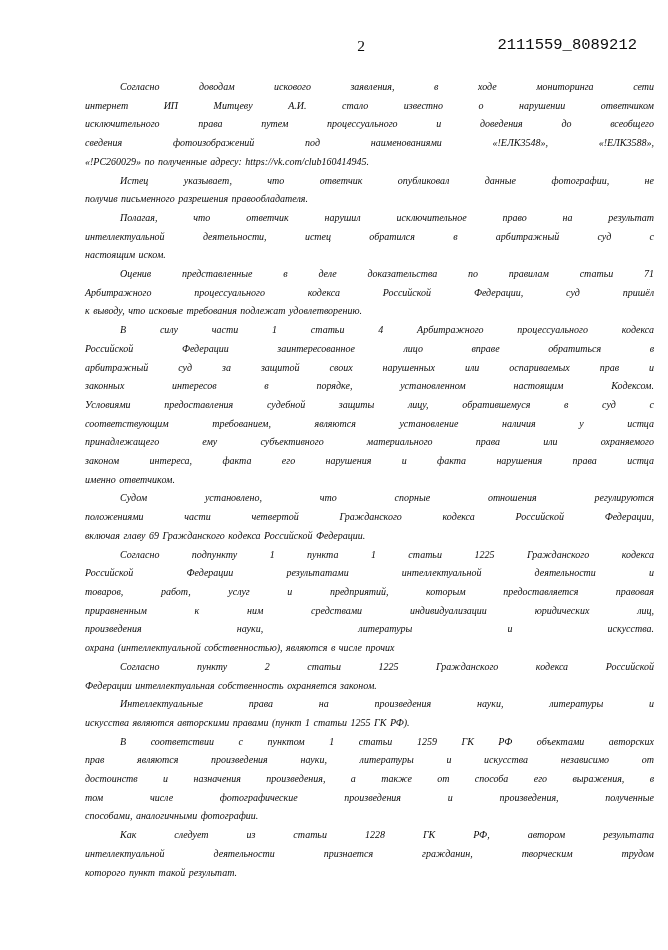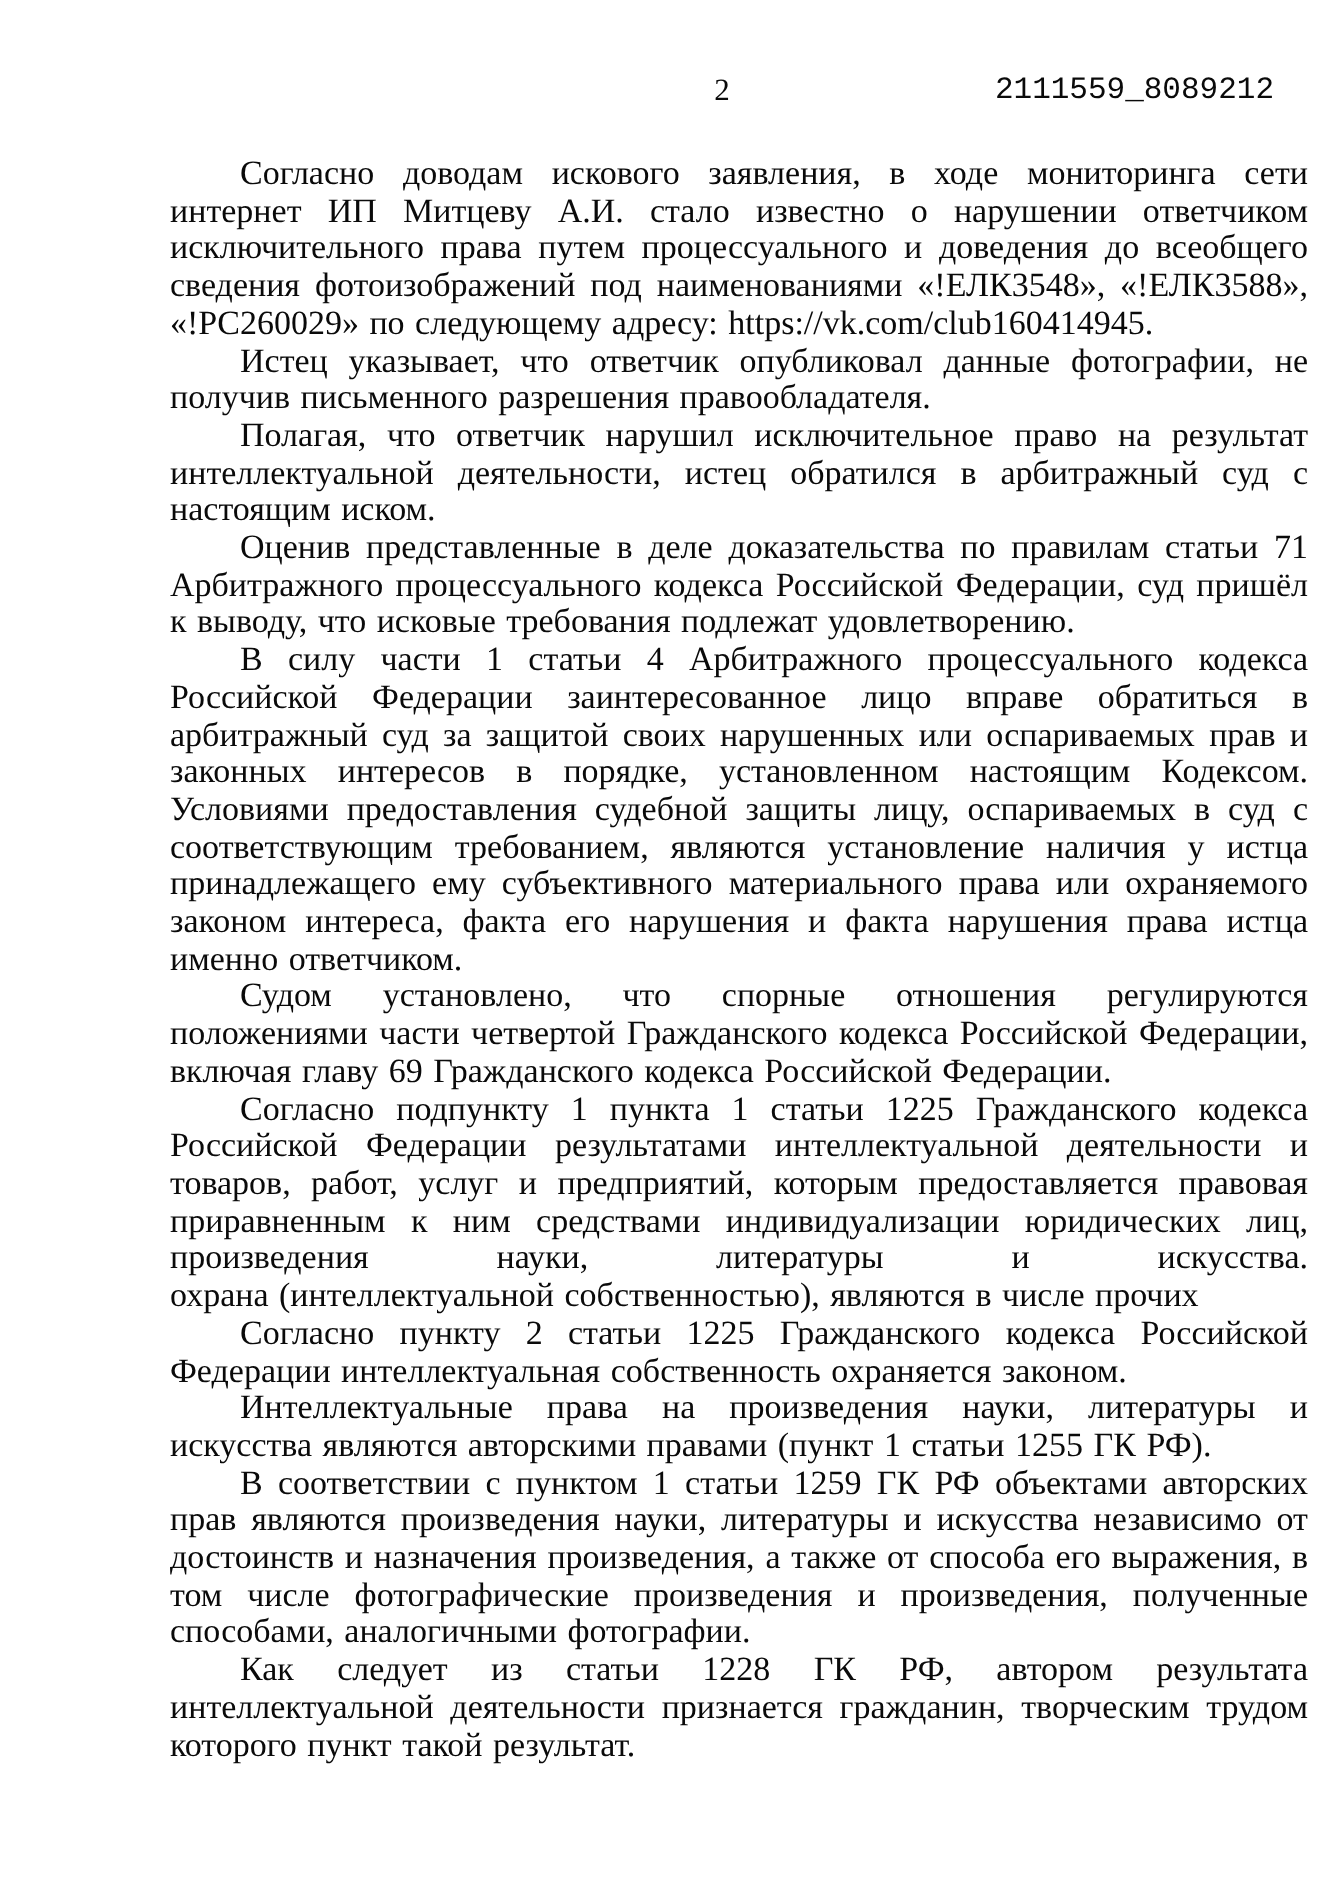--- a/index.html
+++ b/index.html
@@ -37,23 +37,24 @@
     right: 0;
     top: 0;
     white-space: nowrap;
     font-family: Liberation Mono, monospace;
   }
   .body-text {
     position: absolute;
     top: 78px;
     left: 85px;
     width: 569px;
-    font-size: 17px;
+    font-size: 10px;
     line-height: 18.7px;
     word-spacing: 1px;
+    font-style: italic;
   }
   .par {
     margin: 0;
     padding: 0;
   }
   .par .ln {
     display: block;
     text-align: justify;
     text-align-last: justify;
     white-space: normal;
@@ -74,42 +75,42 @@
     <div class="page-number">2</div>
     <div class="doc-id">2111559_8089212</div>
   </div>
 
   <div class="body-text">
     <p class="par">
       <span class="ln">Согласно доводам искового заявления, в ходе мониторинга сети</span>
       <span class="ln">интернет ИП Митцеву А.И. стало известно о нарушении ответчиком</span>
       <span class="ln">исключительного права путем процессуального и доведения до всеобщего</span>
       <span class="ln">сведения фотоизображений под наименованиями «!ЕЛК3548», «!ЕЛК3588»,</span>
-      <span class="ln">«!PC260029» по следующему адресу: https://vk.com/club160414945.</span>
+      <span class="ln">«!PC260029» по полученные адресу: https://vk.com/club160414945.</span>
     </p>
     <p class="par">
       <span class="ln">Истец указывает, что ответчик опубликовал данные фотографии, не</span>
       <span class="ln">получив письменного разрешения правообладателя.</span>
     </p>
     <p class="par">
       <span class="ln">Полагая, что ответчик нарушил исключительное право на результат</span>
       <span class="ln">интеллектуальной деятельности, истец обратился в арбитражный суд с</span>
       <span class="ln">настоящим иском.</span>
     </p>
     <p class="par">
       <span class="ln">Оценив представленные в деле доказательства по правилам статьи 71</span>
       <span class="ln">Арбитражного процессуального кодекса Российской Федерации, суд пришёл</span>
       <span class="ln">к выводу, что исковые требования подлежат удовлетворению.</span>
     </p>
     <p class="par">
       <span class="ln">В силу части 1 статьи 4 Арбитражного процессуального кодекса</span>
       <span class="ln">Российской Федерации заинтересованное лицо вправе обратиться в</span>
       <span class="ln">арбитражный суд за защитой своих нарушенных или оспариваемых прав и</span>
       <span class="ln">законных интересов в порядке, установленном настоящим Кодексом.</span>
-      <span class="ln">Условиями предоставления судебной защиты лицу, оспариваемых в суд с</span>
+      <span class="ln">Условиями предоставления судебной защиты лицу, обратившемуся в суд с</span>
       <span class="ln">соответствующим требованием, являются установление наличия у истца</span>
       <span class="ln">принадлежащего ему субъективного материального права или охраняемого</span>
       <span class="ln">законом интереса, факта его нарушения и факта нарушения права истца</span>
       <span class="ln">именно ответчиком.</span>
     </p>
     <p class="par">
       <span class="ln">Судом установлено, что спорные отношения регулируются</span>
       <span class="ln">положениями части четвертой Гражданского кодекса Российской Федерации,</span>
       <span class="ln">включая главу 69 Гражданского кодекса Российской Федерации.</span>
     </p>

